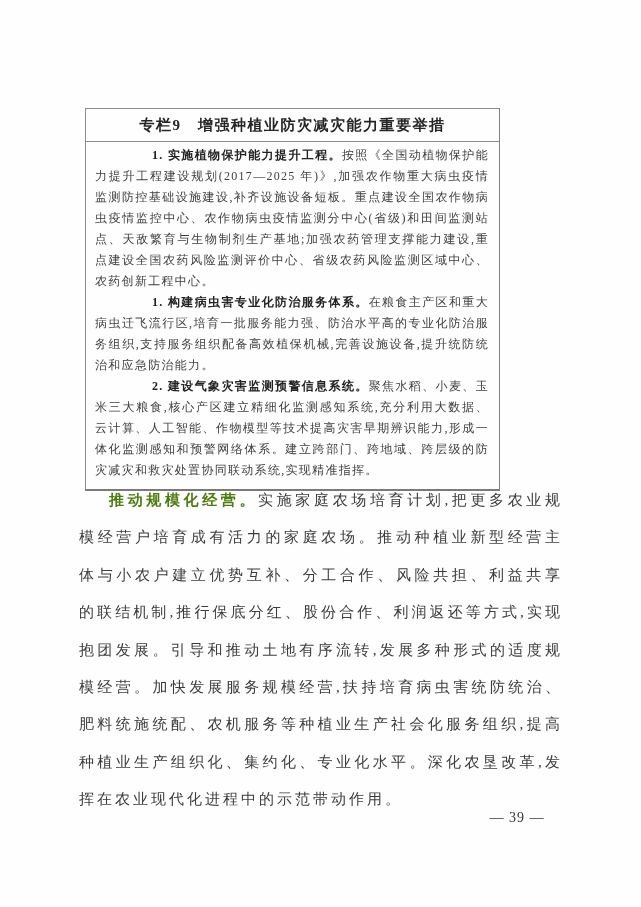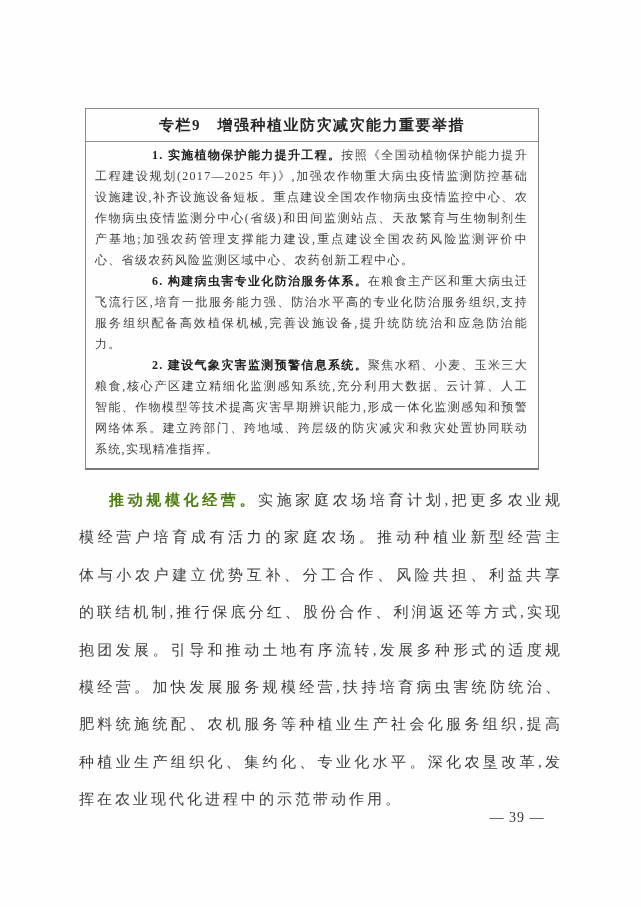--- a/index.html
+++ b/index.html
@@ -18,21 +18,21 @@
     position: absolute;
     inset: 0;
     background: #fefefe;
   }
 
   
   .column-box {
     position: absolute;
     left: 85px;
     top: 108px;
-    width: 454px;
+    width: 415px;
     border: 1px solid #8c8c8c;
     border-bottom: 2px solid #7a7a7a;
     border-right-color: #808080;
     background: #fefefe;
     box-sizing: border-box;
   }
   .box-title {
     text-align: center;
     font-weight: bold;
     font-size: 15px;
@@ -105,21 +105,21 @@
 </style>
 </head>
 <body>
 
 <div class="page">
 
   <div class="column-box">
     <div class="box-title">专栏9　增强种植业防灾减灾能力重要举措</div>
     <div class="box-body">
       <p class="box-para"><span class="lead">1. 实施植物保护能力提升工程。</span><span>按照《全国动植物保护能力提升工程建设规划(2017—2025 年)》,加强农作物重大病虫疫情监测防控基础设施建设,补齐设施设备短板。重点建设全国农作物病虫疫情监控中心、农作物病虫疫情监测分中心(省级)和田间监测站点、天敌繁育与生物制剂生产基地;加强农药管理支撑能力建设,重点建设全国农药风险监测评价中心、省级农药风险监测区域中心、农药创新工程中心。</span></p>
-      <p class="box-para"><span class="lead">6. 构建病虫害专业化防治服务体系。</span><span>在粮食主产区和重大病虫迁飞流行区,培育一批服务能力强、防治水平高的专业化防治服务组织,支持服务组织配备高效植保机械,完善设施设备,提升统防统治和应急防治能力。</span></p>
+      <p class="box-para"><span class="lead">1. 构建病虫害专业化防治服务体系。</span><span>在粮食主产区和重大病虫迁飞流行区,培育一批服务能力强、防治水平高的专业化防治服务组织,支持服务组织配备高效植保机械,完善设施设备,提升统防统治和应急防治能力。</span></p>
       <p class="box-para"><span class="lead">2. 建设气象灾害监测预警信息系统。</span><span>聚焦水稻、小麦、玉米三大粮食,核心产区建立精细化监测感知系统,充分利用大数据、云计算、人工智能、作物模型等技术提高灾害早期辨识能力,形成一体化监测感知和预警网络体系。建立跨部门、跨地域、跨层级的防灾减灾和救灾处置协同联动系统,实现精准指挥。</span></p>
     </div>
   </div>
 
 
   <p class="main-para"><span class="lead">推动规模化经营。</span><span>实施家庭农场培育计划,把更多农业规模经营户培育成有活力的家庭农场。推动种植业新型经营主体与小农户建立优势互补、分工合作、风险共担、利益共享的联结机制,推行保底分红、股份合作、利润返还等方式,实现抱团发展。引导和推动土地有序流转,发展多种形式的适度规模经营。加快发展服务规模经营,扶持培育病虫害统防统治、肥料统施统配、农机服务等种植业生产社会化服务组织,提高种植业生产组织化、集约化、专业化水平。深化农垦改革,发挥在农业现代化进程中的示范带动作用。</span></p>
 
   <div class="page-number">— 39 —</div>
 
 </div>

